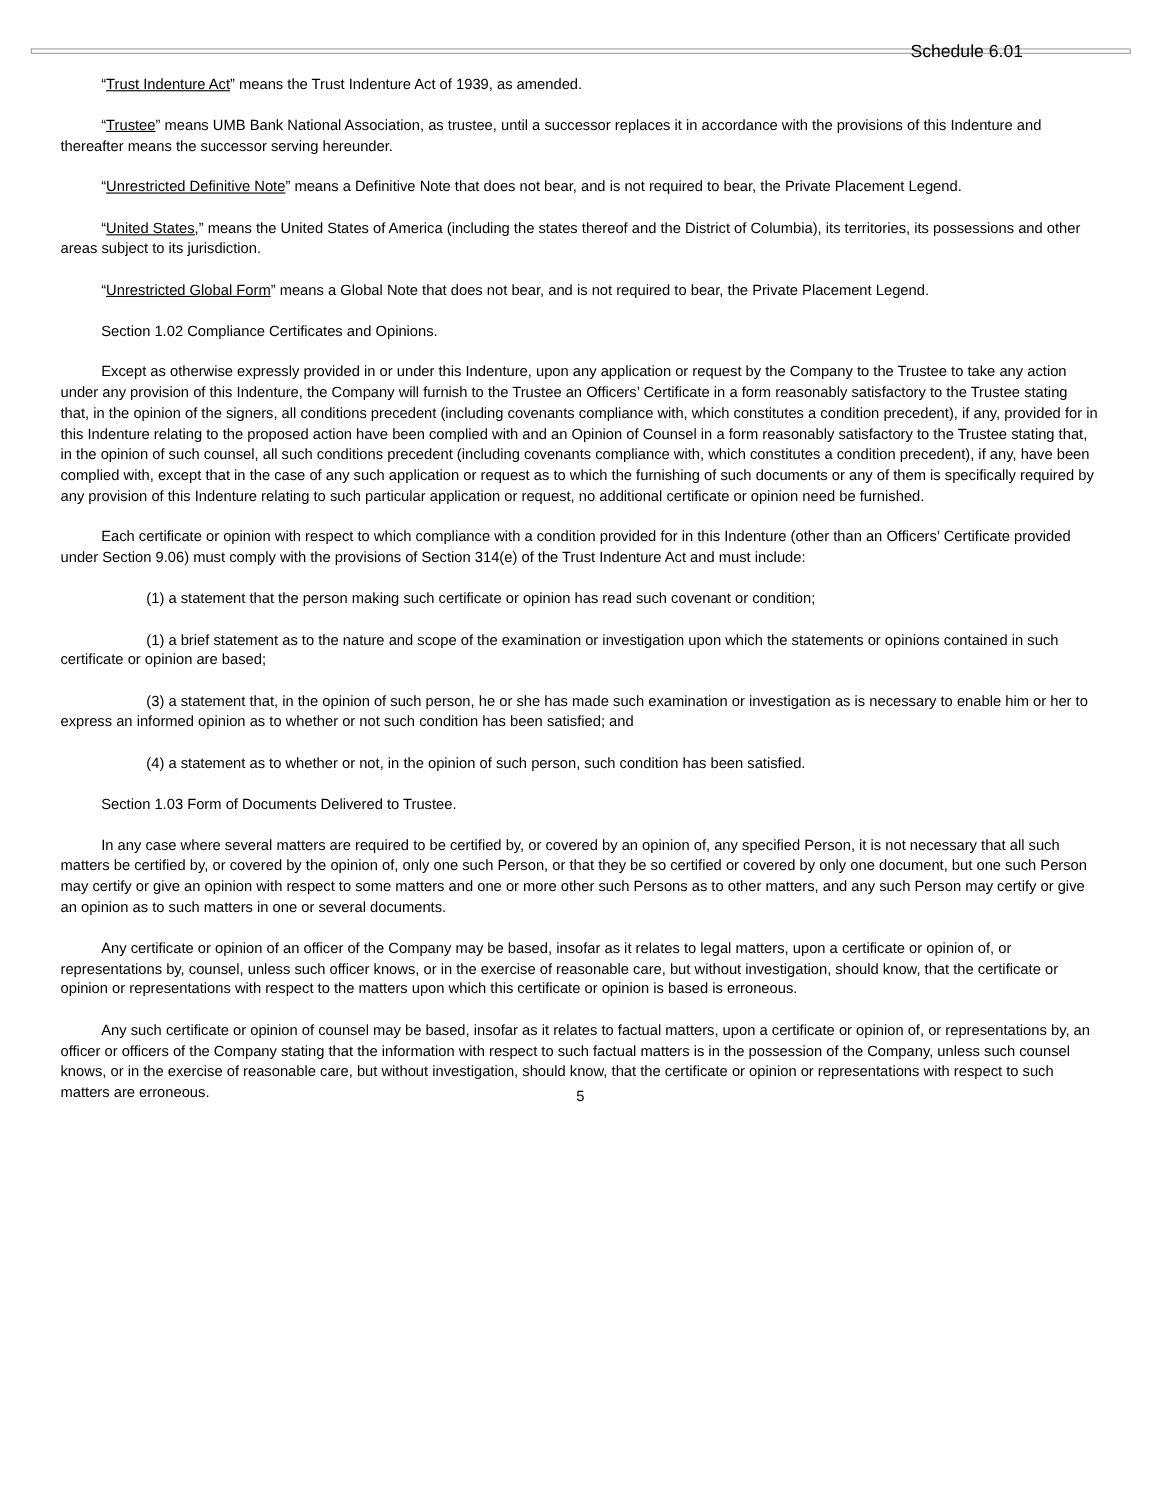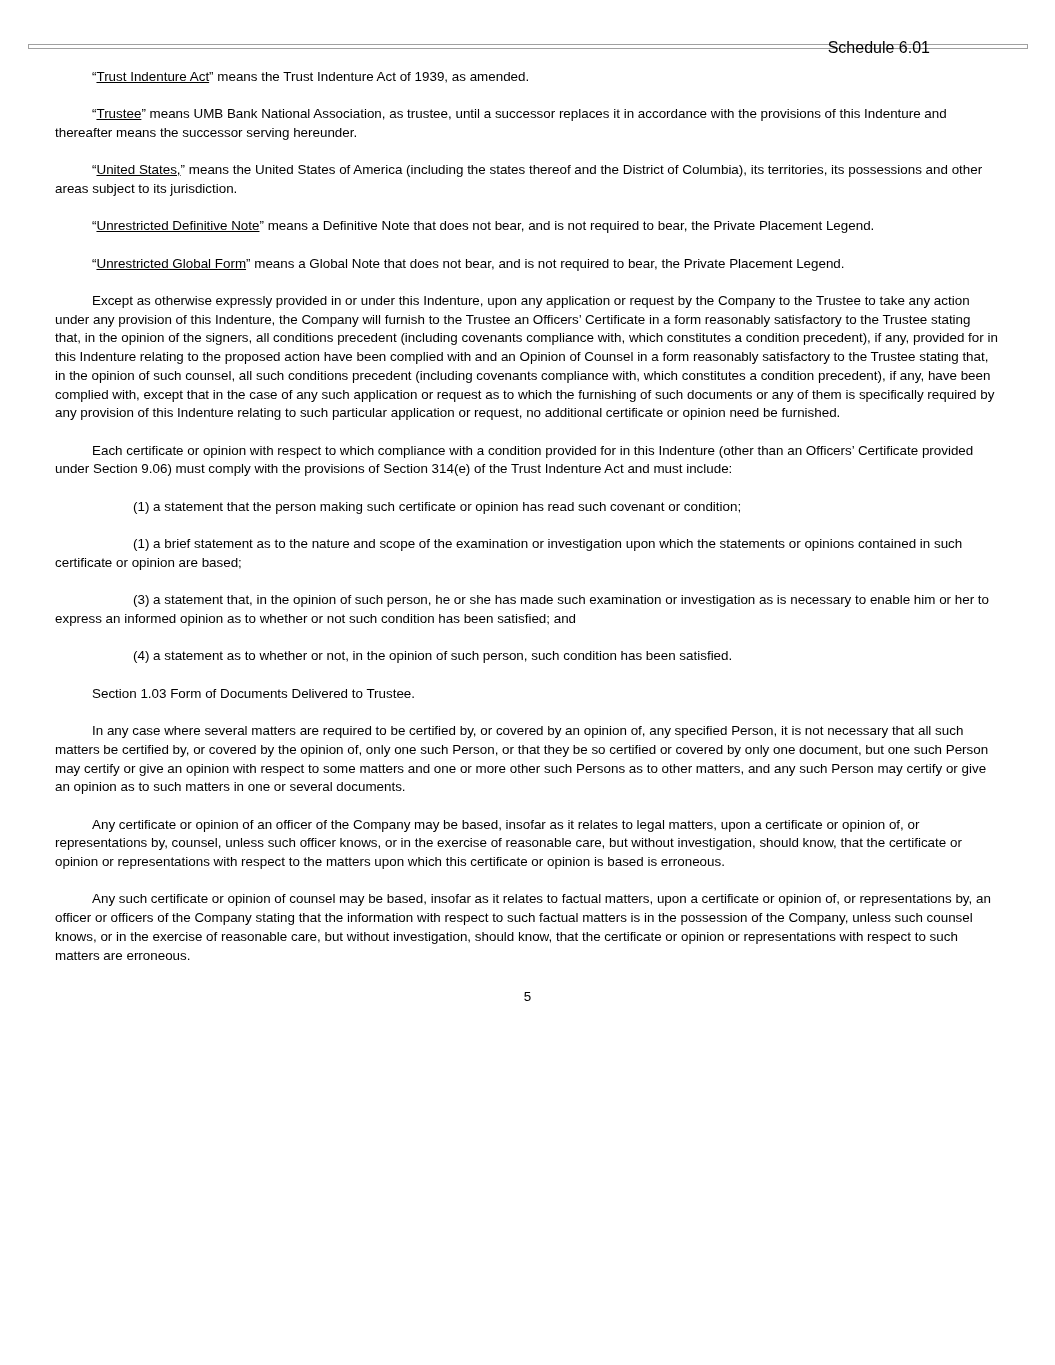--- a/index.html
+++ b/index.html
@@ -58,23 +58,24 @@
 <body>
 
 <div class="page">
 
   <div class="header-rule"></div>
   <div class="header-title">Schedule 6.01</div>
 
   <div class="content">
     <p class="indent-normal first"><span>“</span><span class="u">Trust Indenture Act</span><span>” means the Trust Indenture Act of 1939, as amended.</span></p>
     <p class="indent-normal"><span>“</span><span class="u">Trustee</span><span>” means UMB Bank National Association, as trustee, until a successor replaces it in accordance with the provisions of this Indenture and thereafter means the successor serving hereunder.</span></p>
+    <p class="indent-normal"><span>“</span><span class="u">Unrestricted Definitive Note</span><span>” means a Definitive Note that does not bear, and is not required to bear, the Private Placement Legend.</span></p>
     <p class="indent-normal"><span>“</span><span class="u">United States,</span><span>” means the United States of America (including the states thereof and the District of Columbia), its territories, its possessions and other areas subject to its jurisdiction.</span></p>
-    <p class="indent-normal"><span>“</span><span class="u">Unrestricted Definitive Note</span><span>” means a Definitive Note that does not bear, and is not required to bear, the Private Placement Legend.</span></p>
     <p class="indent-normal"><span>“</span><span class="u">Unrestricted Global Form</span><span>” means a Global Note that does not bear, and is not required to bear, the Private Placement Legend.</span></p>
+    <p class="indent-normal"><span>Section 1.02 Compliance Certificates and Opinions.</span></p>
     <p class="indent-normal"><span>Except as otherwise expressly provided in or under this Indenture, upon any application or request by the Company to the Trustee to take any action under any provision of this Indenture, the Company will furnish to the Trustee an Officers’ Certificate in a form reasonably satisfactory to the Trustee stating that, in the opinion of the signers, all conditions precedent (including covenants compliance with, which constitutes a condition precedent), if any, provided for in this Indenture relating to the proposed action have been complied with and an Opinion of Counsel in a form reasonably satisfactory to the Trustee stating that, in the opinion of such counsel, all such conditions precedent (including covenants compliance with, which constitutes a condition precedent), if any, have been complied with, except that in the case of any such application or request as to which the furnishing of such documents or any of them is specifically required by any provision of this Indenture relating to such particular application or request, no additional certificate or opinion need be furnished.</span></p>
     <p class="indent-normal"><span>Each certificate or opinion with respect to which compliance with a condition provided for in this Indenture (other than an Officers’ Certificate provided under Section 9.06) must comply with the provisions of Section 314(e) of the Trust Indenture Act and must include:</span></p>
     <p class="indent-deep"><span>(1) a statement that the person making such certificate or opinion has read such covenant or condition;</span></p>
     <p class="indent-deep"><span>(1) a brief statement as to the nature and scope of the examination or investigation upon which the statements or opinions contained in such certificate or opinion are based;</span></p>
     <p class="indent-deep"><span>(3) a statement that, in the opinion of such person, he or she has made such examination or investigation as is necessary to enable him or her to express an informed opinion as to whether or not such condition has been satisfied; and</span></p>
     <p class="indent-deep"><span>(4) a statement as to whether or not, in the opinion of such person, such condition has been satisfied.</span></p>
     <p class="indent-normal"><span>Section 1.03 Form of Documents Delivered to Trustee.</span></p>
     <p class="indent-normal"><span>In any case where several matters are required to be certified by, or covered by an opinion of, any specified Person, it is not necessary that all such matters be certified by, or covered by the opinion of, only one such Person, or that they be so certified or covered by only one document, but one such Person may certify or give an opinion with respect to some matters and one or more other such Persons as to other matters, and any such Person may certify or give an opinion as to such matters in one or several documents.</span></p>
     <p class="indent-normal"><span>Any certificate or opinion of an officer of the Company may be based, insofar as it relates to legal matters, upon a certificate or opinion of, or representations by, counsel, unless such officer knows, or in the exercise of reasonable care, but without investigation, should know, that the certificate or opinion or representations with respect to the matters upon which this certificate or opinion is based is erroneous.</span></p>
     <p class="indent-normal"><span>Any such certificate or opinion of counsel may be based, insofar as it relates to factual matters, upon a certificate or opinion of, or representations by, an officer or officers of the Company stating that the information with respect to such factual matters is in the possession of the Company, unless such counsel knows, or in the exercise of reasonable care, but without investigation, should know, that the certificate or opinion or representations with respect to such matters are erroneous.</span></p>

